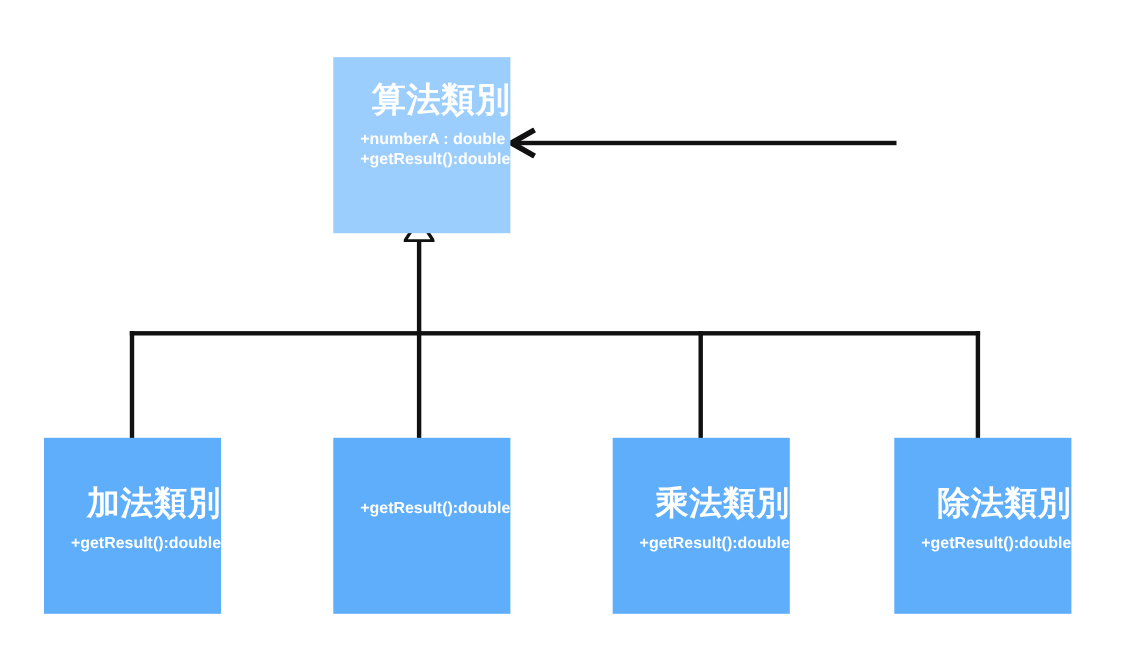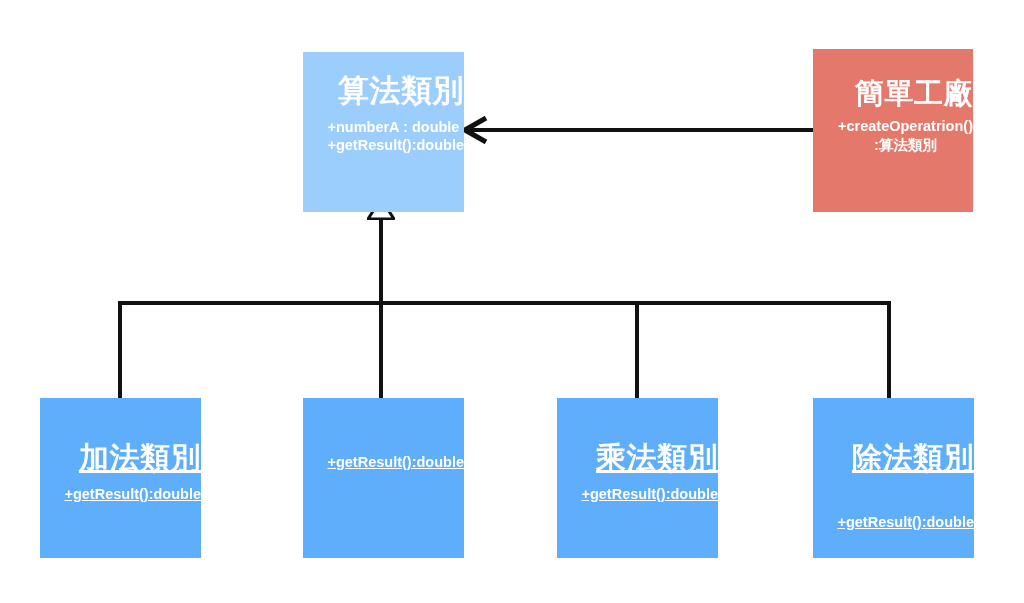--- a/index.html
+++ b/index.html
@@ -76,29 +76,28 @@
   #box-factory .class-title { font-size: 29px; }
   #box-factory .class-members { font-size: 14.5px; margin-top: 9px; }
 
   
   .subclass {
     top: 398px;
     width: 161px;
     height: 160px;
     background: #5FAEFB;
     padding-top: 44px;
-    text-decoration: underline;
   }
   .subclass .class-title { font-size: 30px; }
   .subclass .class-members { font-size: 14.5px; margin-top: 11px; }
 
   #box-add { left: 40px; }
   #box-sub { left: 303px; }
   #box-mul { left: 557px; padding-left: 44px; }
-  #box-div { left: 813px; gap: 28px; }
+  #box-div { left: 813px; }
 
   
   .conn-line {
     position: absolute;
     background: #111111;
   }
 
   
   #bus-horizontal {
     left: 118px;
@@ -175,27 +174,20 @@
   </svg>
 
   <div class="class-box" id="box-base">
     <div class="class-title">算法類別</div>
     <div class="class-members">
       <span class="class-member-line">+numberA : double</span>
       <span class="class-member-line">+getResult():double</span>
     </div>
   </div>
 
-  <div class="class-box" id="box-factory">
-    <div class="class-title">簡單工廠</div>
-    <div class="class-members">
-      <span class="class-member-line">+createOperatrion()</span>
-      <span class="class-member-line">:算法類別</span>
-    </div>
-  </div>
 
   <div class="class-box subclass" id="box-add">
     <div class="class-title">加法類別</div>
     <div class="class-members">
       <span class="class-member-line">+getResult():double</span>
     </div>
   </div>
 
   <div class="class-box subclass" id="box-sub">
     <div class="class-members">

